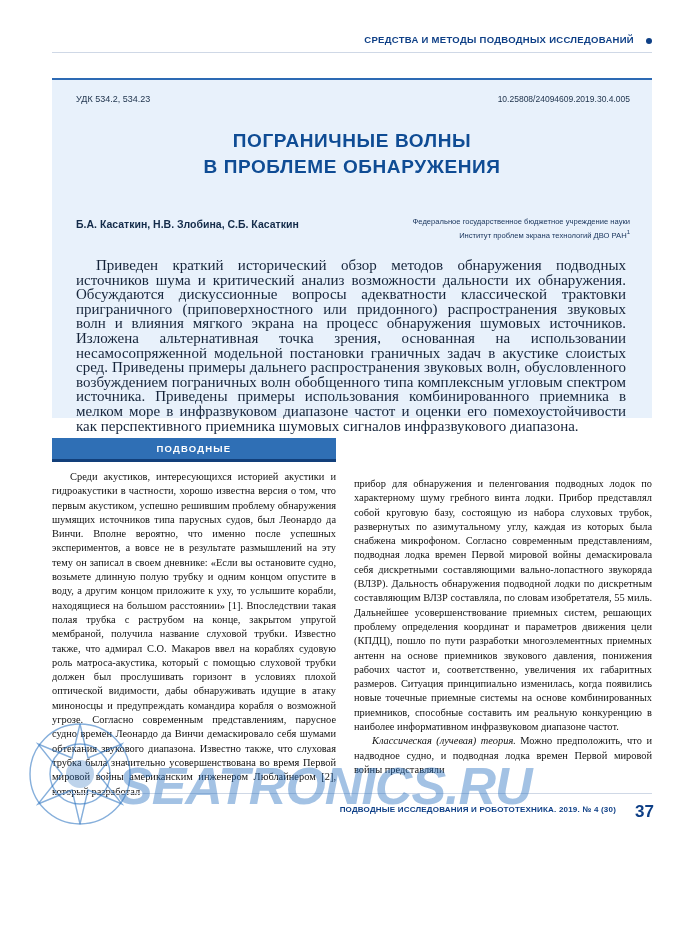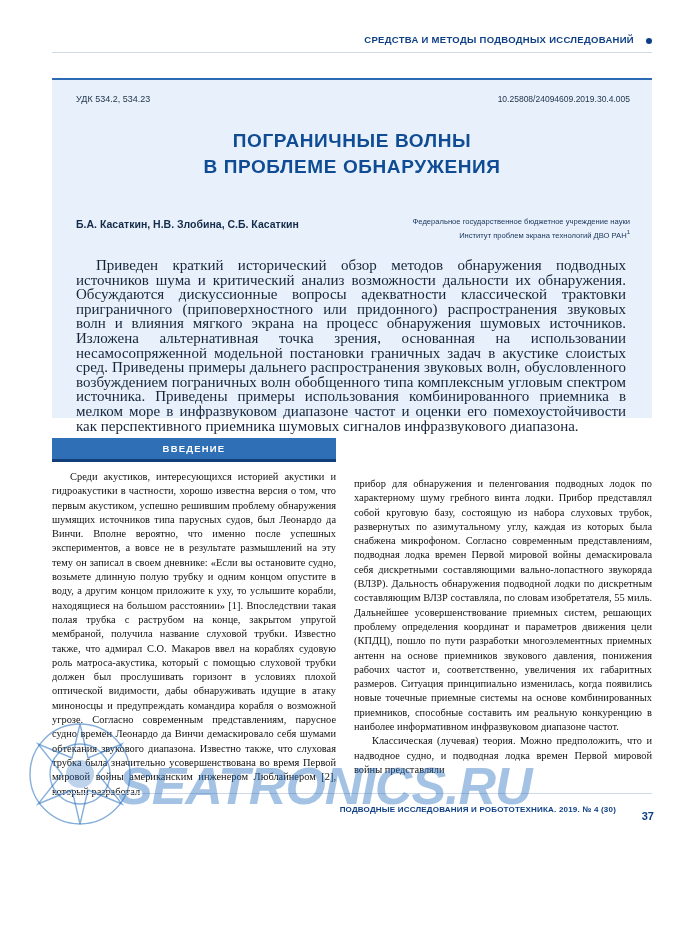--- a/index.html
+++ b/index.html
@@ -154,21 +154,21 @@
     line-height: 14.3px;
     text-align: justify;
     hyphens: auto;
     color: #121212;
   }
   .col p { margin: 0; text-indent: 18px; }
   .col p.noind { text-indent: 0; }
   .col-left  { left: 52px;  top: 470px; width: 284px; }
   .col-right { left: 354px; top: 438px; width: 298px; margin-top: 39px; }
 
-  .italic-lead { }
+  .italic-lead { font-style: italic; }
 
   
   .footnote {
     position: absolute;
     left: 354px;
     top: 872px;
     width: 298px;
     font-size: 7.6px;
     line-height: 10.4px;
     color: #1b1b1b;
@@ -201,21 +201,21 @@
     font-size: 8px;
     font-weight: 700;
     color: #0e3f86;
     letter-spacing: 0.2px;
   }
   .folio {
     position: absolute;
     right: 32px;
     bottom: 14px;
     font-family: "Liberation Sans", sans-serif;
-    font-size: 11px;
+    font-size: 17px;
     font-weight: 700;
     color: #0e3f86;
   }
 
   
   .watermark {
     position: absolute;
     left: 28px;
     bottom: 6px;
     width: 640px;
@@ -266,21 +266,21 @@
       <div>Федеральное государственное бюджетное учреждение науки</div>
       <div>
         <span>Институт проблем экрана технологий ДВО РАН</span><sup>1</sup>
       </div>
     </div>
 
     <div class="abstract">Приведен краткий исторический обзор методов обнаружения подводных источников шума и критический анализ возможности дальности их обнаружения. Обсуждаются дискуссионные вопросы адекватности классической трактовки приграничного (приповерхностного или придонного) распространения звуковых волн и влияния мягкого экрана на процесс обнаружения шумовых источников. Изложена альтернативная точка зрения, основанная на использовании несамосопряженной модельной постановки граничных задач в акустике слоистых сред. Приведены примеры дальнего распространения звуковых волн, обусловленного возбуждением пограничных волн обобщенного типа комплексным угловым спектром источника. Приведены примеры использования комбинированного приемника в мелком море в инфразвуковом диапазоне частот и оценки его помехоустойчивости как перспективного приемника шумовых сигналов инфразвукового диапазона.</div>
   </div>
 
   <div class="section-bar">
-    <span>ВВЕДЕНИЕ</span>
+    <span>ПОДВОДНЫЕ</span>
   </div>
 
   <div class="col col-left">
     <p>Среди акустиков, интересующихся историей акустики и гидроакустики в частности, хорошо известна версия о том, что первым акустиком, успешно решившим проблему обнаружения шумящих источников типа парусных судов, был Леонардо да Винчи. Вполне вероятно, что именно после успешных экспериментов, а вовсе не в результате размышлений на эту тему он записал в своем дневнике: «Если вы остановите судно, возьмете длинную полую трубку и одним концом опустите в воду, а другим концом приложите к уху, то услышите корабли, находящиеся на большом расстоянии» [1]. Впоследствии такая полая трубка с раструбом на конце, закрытом упругой мембраной, получила название слуховой трубки. Известно также, что адмирал С.О. Макаров ввел на корабляx судовую роль матроса-акустика, который с помощью слуховой трубки должен был прослушивать горизонт в условиях плохой оптической видимости, дабы обнаруживать идущие в атаку миноносцы и предупреждать командира корабля о возможной угрозе. Согласно современным представлениям, парусное судно времен Леонардо да Винчи демаскировало себя шумами обтекания звукового диапазона. Известно также, что слуховая трубка была значительно усовершенствована во время Первой мировой войны американским инженером Люблайнером [2], который разработал</p>
   </div>
 
   <div class="col col-right">
     <p class="noind">прибор для обнаружения и пеленгования подводных лодок по характерному шуму гребного винта лодки. Прибор представлял собой круговую базу, состоящую из набора слуховых трубок, развернутых по азимутальному углу, каждая из которых была снабжена микрофоном. Согласно современным представлениям, подводная лодка времен Первой мировой войны демаскировала себя дискретными составляющими вально-лопастного звукоряда (ВЛЗР). Дальность обнаружения подводной лодки по дискретным составляющим ВЛЗР составляла, по словам изобретателя, 55 миль. Дальнейшее усовершенствование приемных систем, решающих проблему определения координат и параметров движения цели (КПДЦ), пошло по пути разработки многоэлементных приемных антенн на основе приемников звукового давления, понижения рабочих частот и, соответственно, увеличения их габаритных размеров. Ситуация принципиально изменилась, когда появились новые точечные приемные системы на основе комбинированных приемников, способные составить им реальную конкуренцию в наиболее информативном инфразвуковом диапазоне частот.</p>
     <p><span class="italic-lead">Классическая (лучевая) теория.</span><span> Можно предположить, что и надводное судно, и подводная лодка времен Первой мировой войны представляли</span></p>
   </div>

